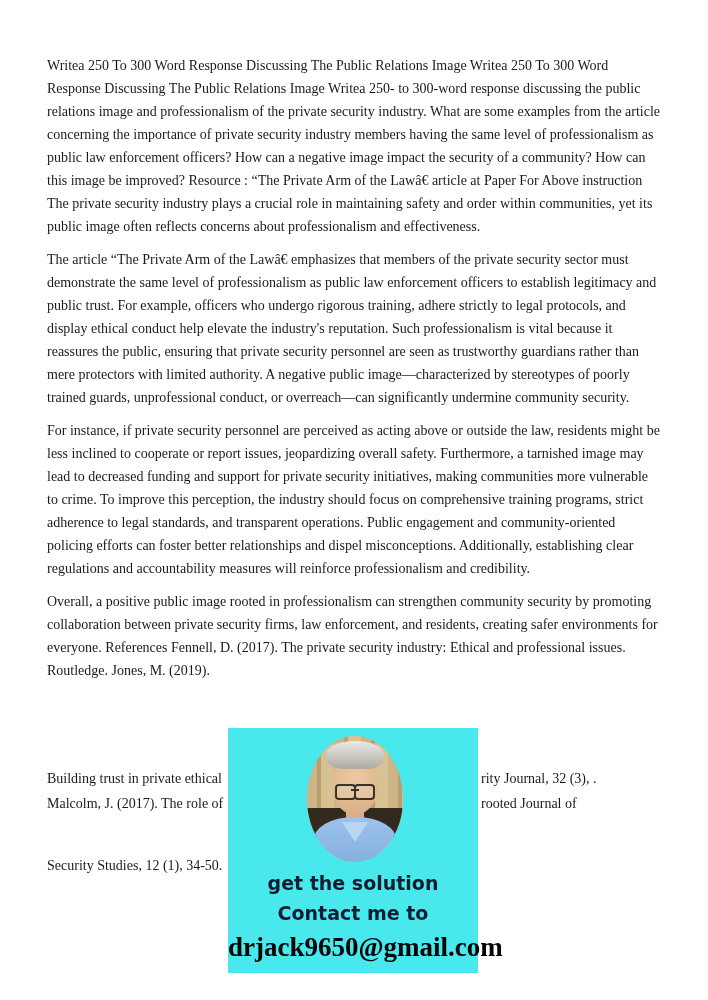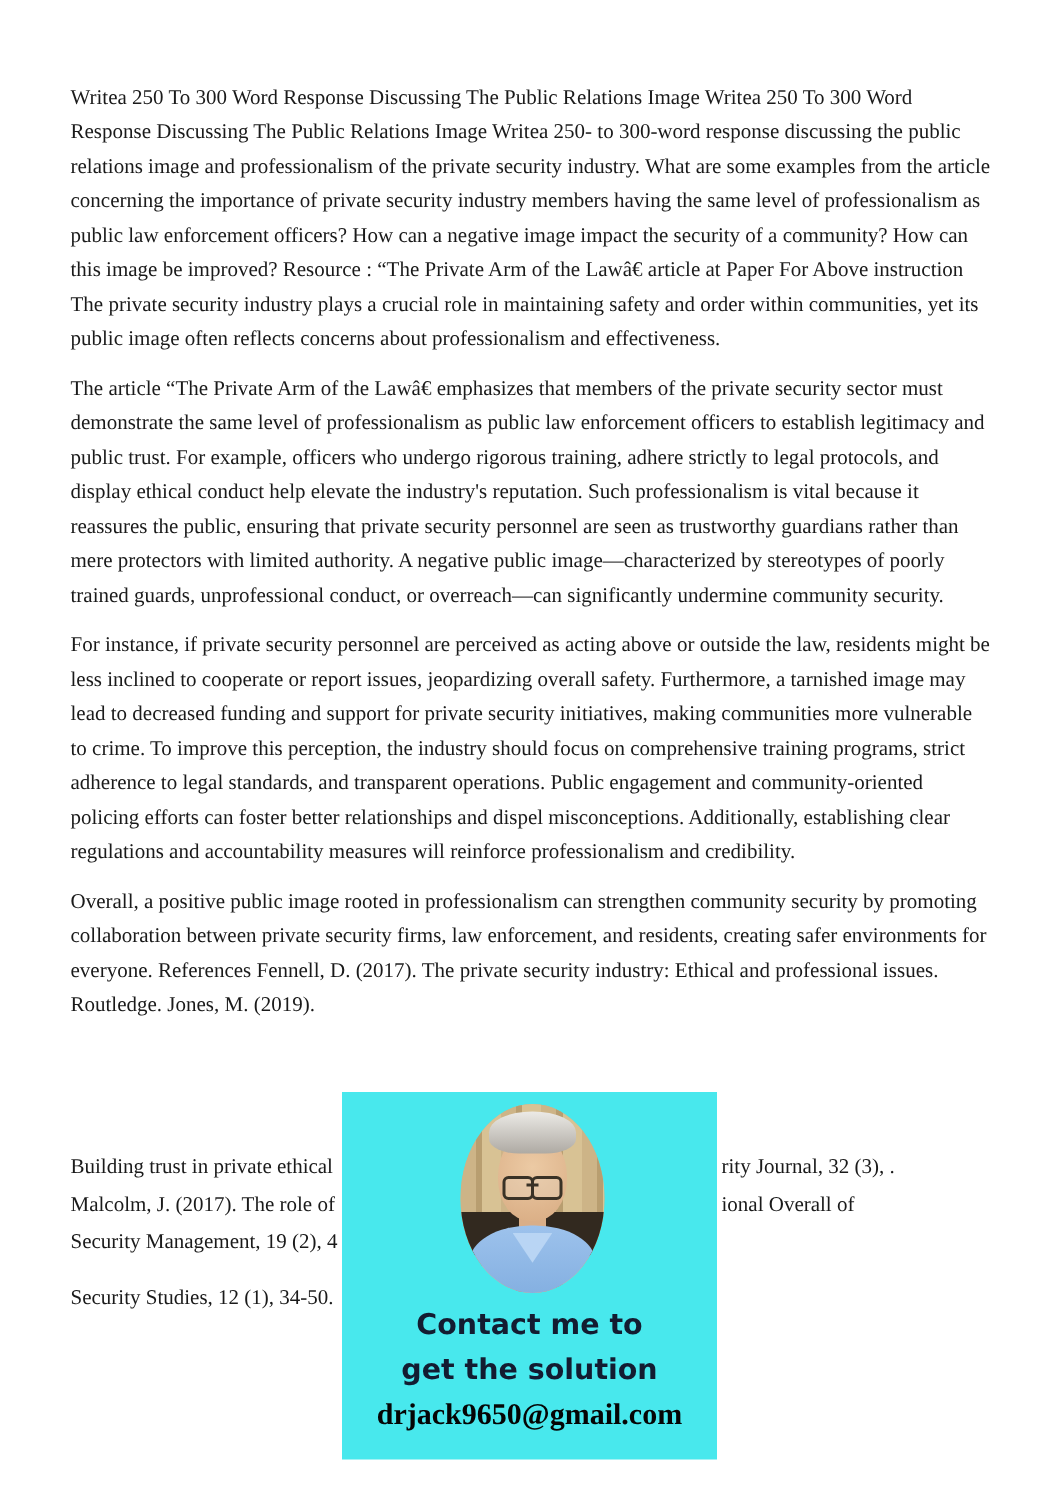--- a/index.html
+++ b/index.html
@@ -98,45 +98,41 @@
     font-weight: 700;
     font-size: 19px;
     line-height: 30px;
     color: #131c31;
   }
   .promo-email {
     position: absolute;
     left: 0; width: 250px; top: 204px;
     font-family: "Liberation Serif", serif;
     font-weight: 700;
-    font-size: 20px;
+    font-size: 27px;
     color: #050505;
   }
 </style>
 </head>
 <body>
 
 <div class="doc">
   <p>Writea 250 To 300 Word Response Discussing The Public Relations Image Writea 250 To 300 Word Response Discussing The Public Relations Image Writea 250- to 300-word response discussing the public relations image and professionalism of the private security industry. What are some examples from the article concerning the importance of private security industry members having the same level of professionalism as public law enforcement officers? How can a negative image impact the security of a community? How can this image be improved? Resource : “The Private Arm of the Lawâ€ article at Paper For Above instruction The private security industry plays a crucial role in maintaining safety and order within communities, yet its public image often reflects concerns about professionalism and effectiveness.</p>
   <p>The article “The Private Arm of the Lawâ€ emphasizes that members of the private security sector must demonstrate the same level of professionalism as public law enforcement officers to establish legitimacy and public trust. For example, officers who undergo rigorous training, adhere strictly to legal protocols, and display ethical conduct help elevate the industry's reputation. Such professionalism is vital because it reassures the public, ensuring that private security personnel are seen as trustworthy guardians rather than mere protectors with limited authority. A negative public image—characterized by stereotypes of poorly trained guards, unprofessional conduct, or overreach—can significantly undermine community security.</p>
   <p>For instance, if private security personnel are perceived as acting above or outside the law, residents might be less inclined to cooperate or report issues, jeopardizing overall safety. Furthermore, a tarnished image may lead to decreased funding and support for private security initiatives, making communities more vulnerable to crime. To improve this perception, the industry should focus on comprehensive training programs, strict adherence to legal standards, and transparent operations. Public engagement and community-oriented policing efforts can foster better relationships and dispel misconceptions. Additionally, establishing clear regulations and accountability measures will reinforce professionalism and credibility.</p>
   <p>Overall, a positive public image rooted in professionalism can strengthen community security by promoting collaboration between private security firms, law enforcement, and residents, creating safer environments for everyone. References Fennell, D. (2017). The private security industry: Ethical and professional issues. Routledge. Jones, M. (2019).</p>
 
   <div class="ref-block ref-block-1">
     <div class="ref-line">
       <span class="frag-left">Building trust in private ethical</span>
       <span class="frag-right">rity Journal, 32 (3), .</span>
     </div>
     <div class="ref-line">
       <span class="frag-left">Malcolm, J. (2017). The role of</span>
-      <span class="frag-right">ional Overall of</span>
-    </div>
-    <div class="ref-line">
-      <span class="frag-left">Security Management, 19 (2), 4</span>
-      <span class="frag-right"></span>
+      <span class="frag-right">rooted Journal of</span>
     </div>
   </div>
 
   <div class="ref-block ref-block-2">
     <div class="ref-line">
       <span class="frag-left">Security Studies, 12 (1), 34-50.</span>
     </div>
   </div>
 </div>
 
@@ -147,17 +143,17 @@
     <div class="photo-neck"></div>
     <div class="photo-shirt"></div>
     <div class="photo-collar"></div>
     <div class="photo-face"></div>
     <div class="photo-hair"></div>
     <div class="photo-lens-left"></div>
     <div class="photo-lens-right"></div>
     <div class="photo-bridge"></div>
   </div>
   <div class="promo-cta">
+    <div>get the solution</div>
     <div>Contact me to</div>
-    <div>get the solution</div>
   </div>
   <div class="promo-email">drjack9650@gmail.com</div>
 </div>
 
 </body></html>

